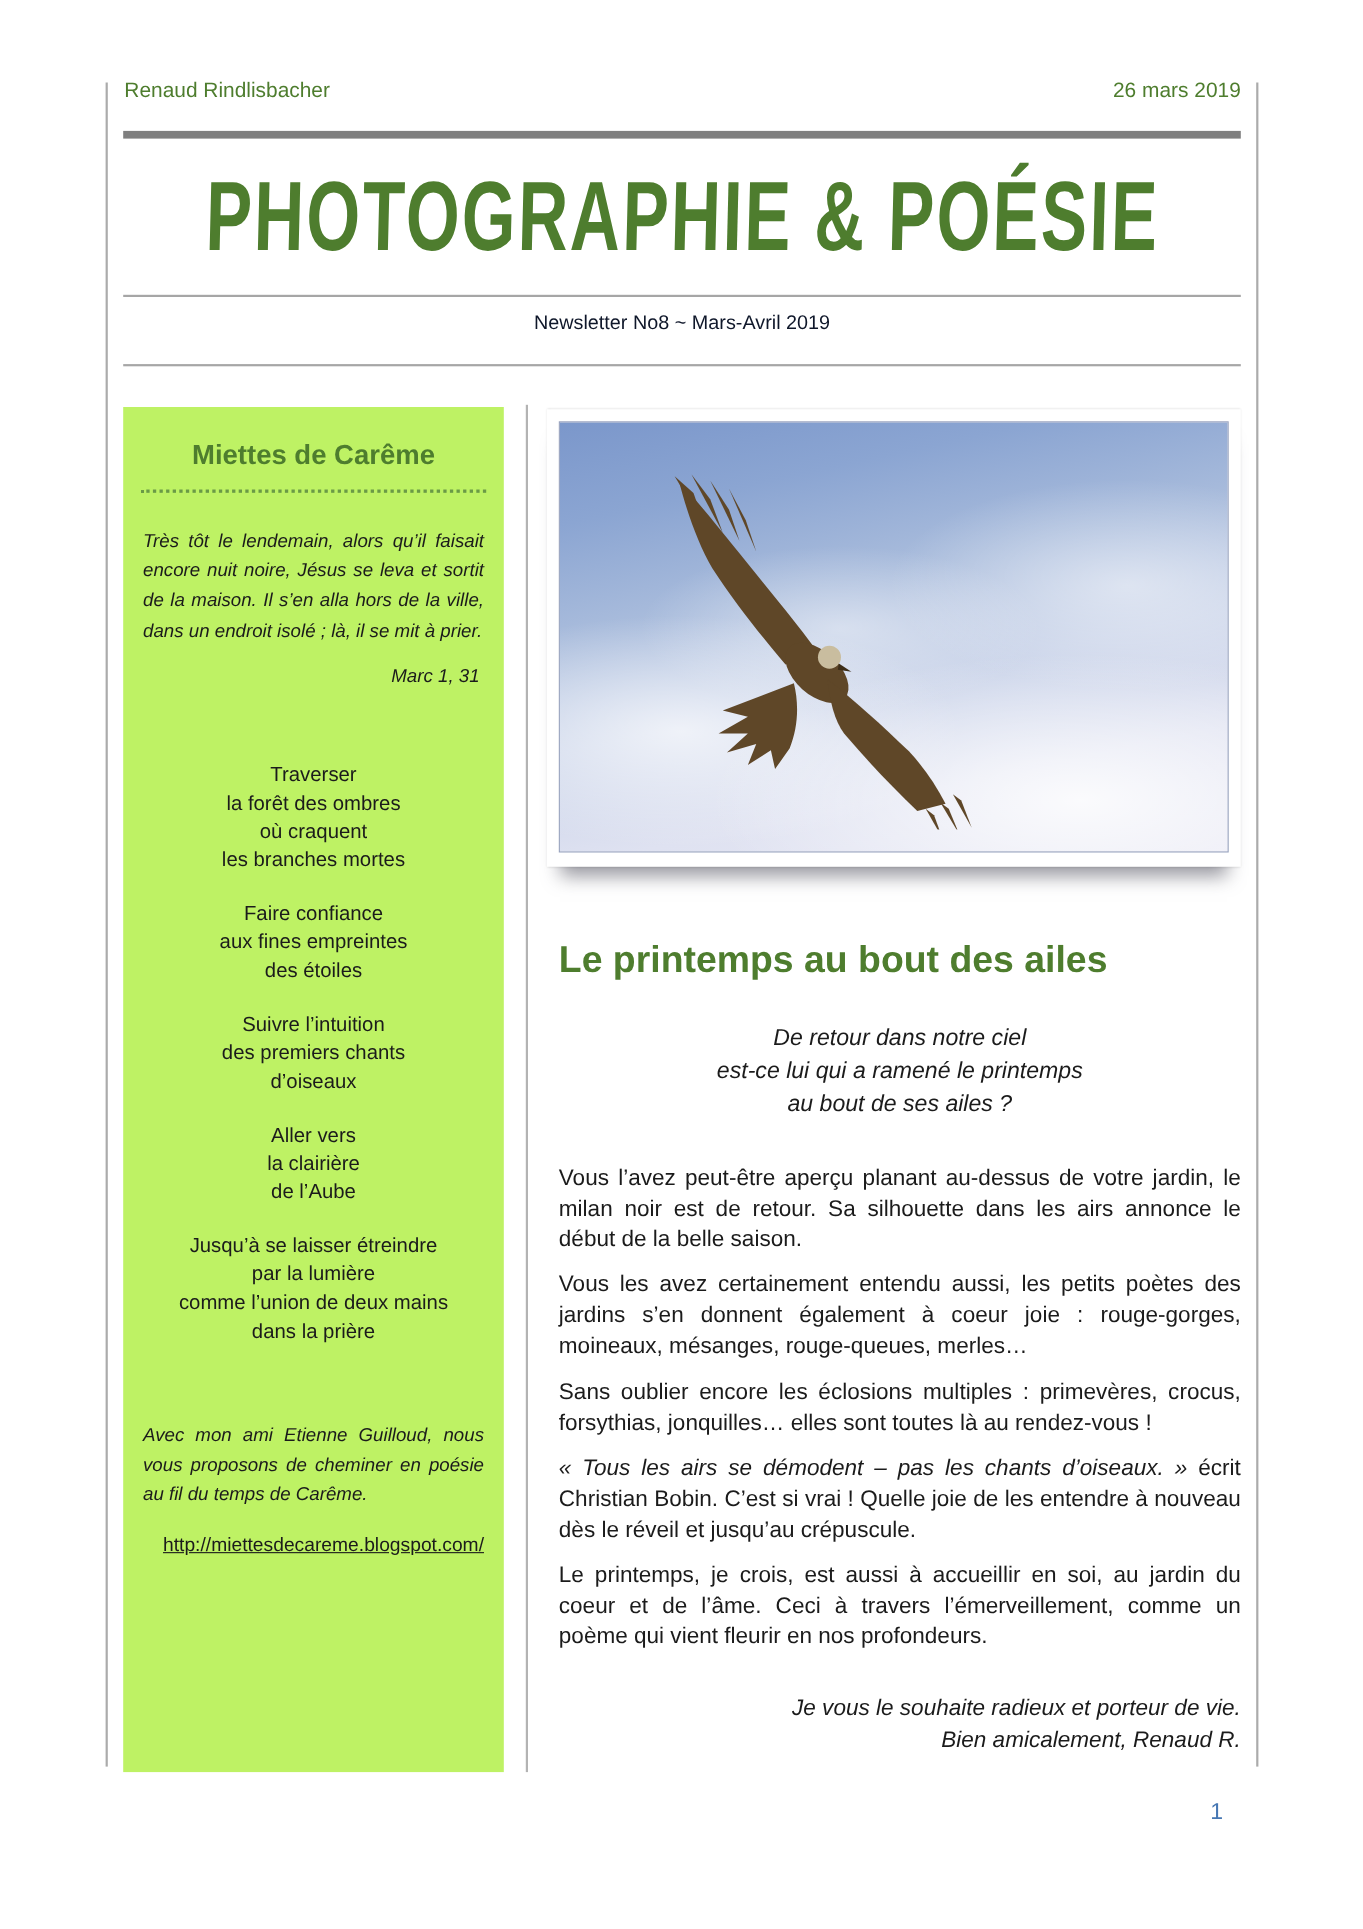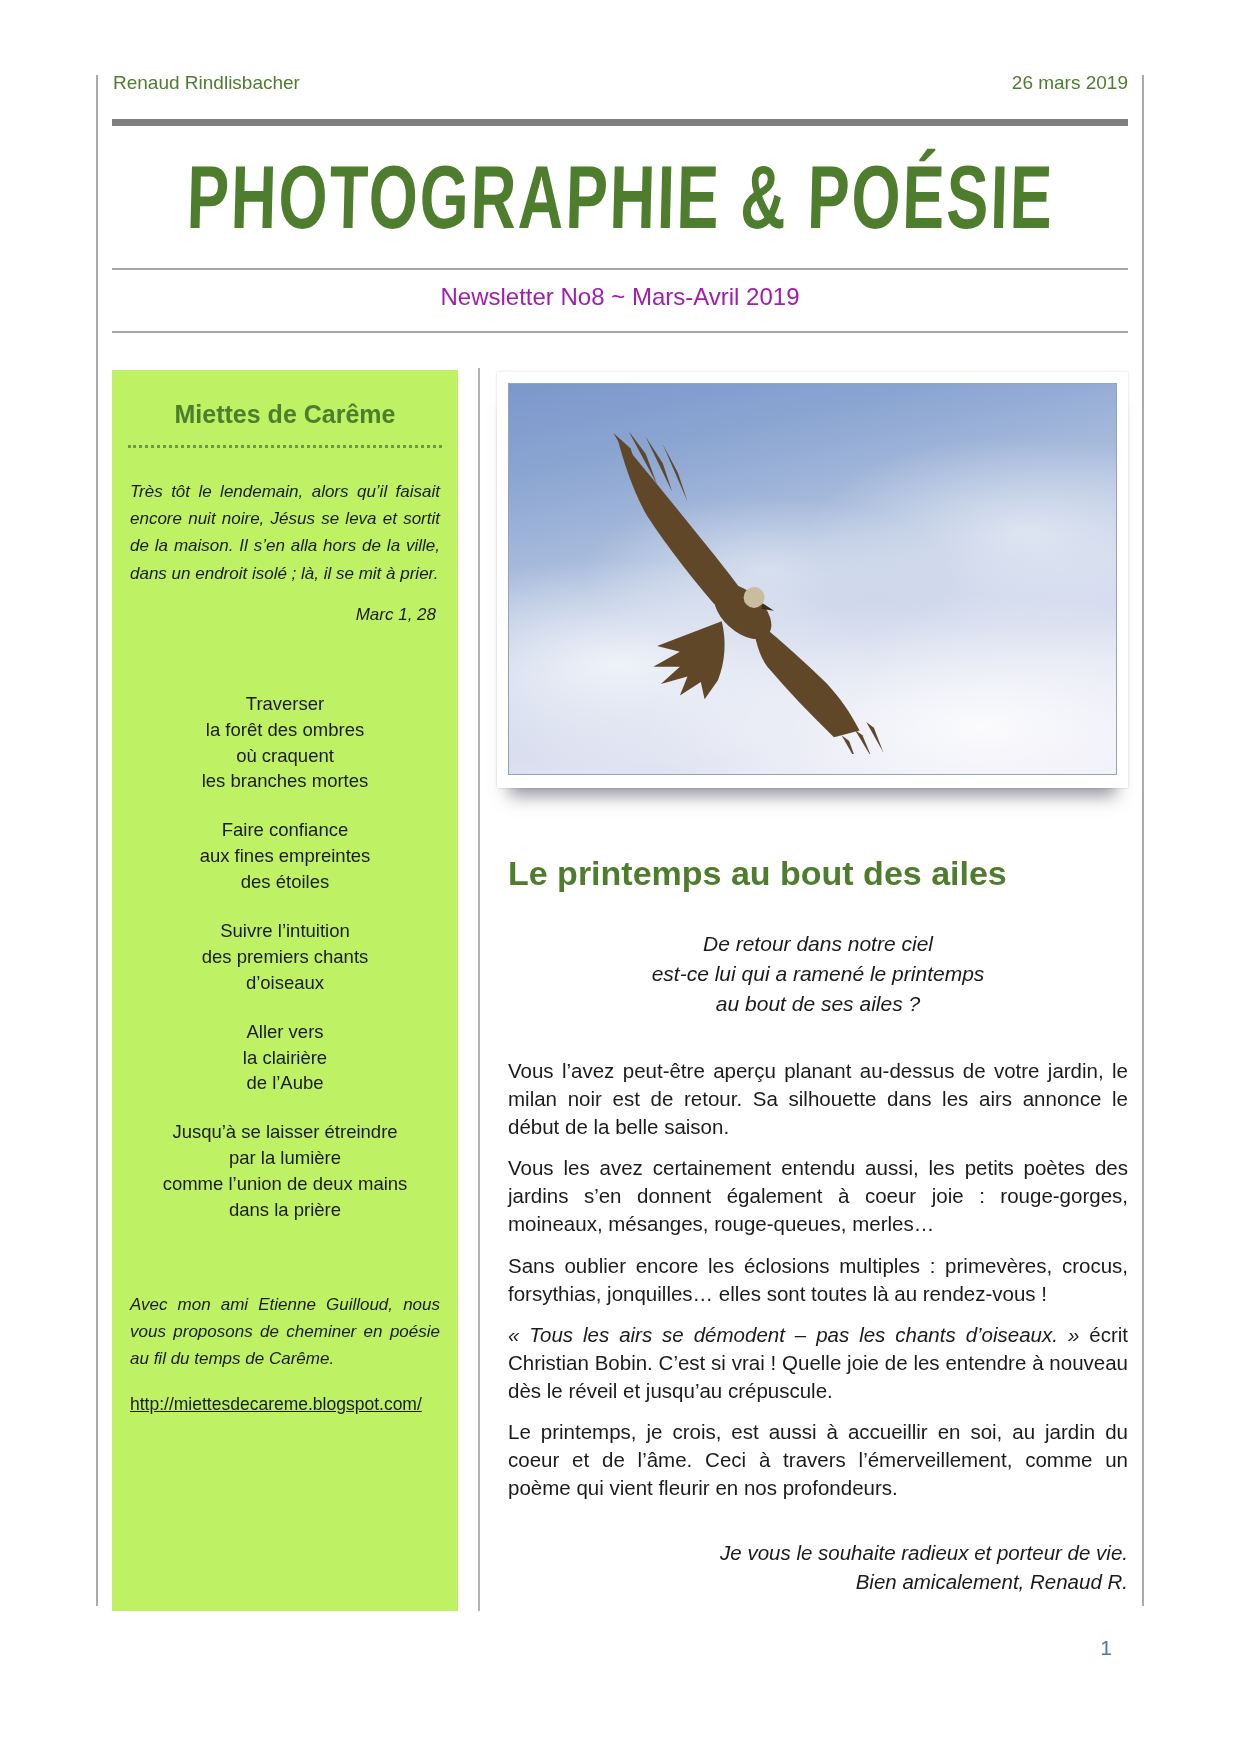--- a/index.html
+++ b/index.html
@@ -18,34 +18,34 @@
   .hdr.date{right:111px;text-align:right;}
   .rule-thick{position:absolute;left:112px;top:119px;width:1016px;height:7px;background:#7f7f7f;}
   .rule-thin{position:absolute;left:112px;width:1016px;height:2px;background:#a6a6a6;}
 
   .masthead{position:absolute;left:112px;top:136px;width:1016px;height:122px;
             display:flex;align-items:center;justify-content:center;}
   .masthead .t{display:inline-block;font-size:63px;font-weight:bold;color:#4e7d2e;
                letter-spacing:2px;transform:scaleY(1.42) skewX(-2deg);transform-origin:center;
                white-space:nowrap;}
   .subtitle{position:absolute;left:112px;top:283px;width:1016px;text-align:center;
-            font-size:24px;color:#a21caf;}
+            font-size:18px;color:#0f172a;}
 
   
   .sidebar{position:absolute;left:112px;top:370px;width:346px;height:1241px;
            background:#bef264;box-sizing:border-box;padding:22px 14px 16px;}
   .sb-title{text-align:center;font-size:25px;font-weight:bold;color:#4e7d2e;margin:8px 0 0;}
   .sb-dots{height:0;border-bottom:3px dotted #6a9a46;margin:16px 2px 0;}
   .sb-quote{font-style:italic;text-align:justify;font-size:17px;line-height:1.6;margin:30px 4px 0;}
   .sb-ref{font-style:italic;text-align:right;font-size:17px;margin:18px 8px 0;}
   .sb-poem{text-align:center;font-size:18.5px;line-height:1.4;margin-top:66px;}
   .sb-poem .stanza{margin-bottom:23px;}
   .sb-note{font-style:italic;text-align:justify;font-size:17px;line-height:1.6;margin:68px 4px 0;}
   .sb-note p{margin:0;}
-  .sb-link-wrap{margin:22px 4px 0;}
+  .sb-link-wrap{margin:22px 4px 0;text-align:right;}
   .sb-link{color:#1b1b1b;text-decoration:underline;font-size:17.5px;cursor:pointer;}
 
   
   .photo-frame{position:absolute;left:497px;top:372px;width:631px;height:416px;
                box-sizing:border-box;background:#fff;padding:11px 11px 13px;
                box-shadow:0 0 2px rgba(0,0,0,.18), 0 20px 16px -12px rgba(95,95,108,.65);}
   .photo{width:100%;height:100%;box-sizing:border-box;border:1px solid #96a1bd;position:relative;overflow:hidden;
      background:
        radial-gradient(90% 55% at 78% 88%, rgba(255,255,255,.85), rgba(255,255,255,0) 62%),
        radial-gradient(70% 45% at 18% 72%, rgba(255,255,255,.7), rgba(255,255,255,0) 60%),
@@ -84,21 +84,21 @@
   <div class="rule-thin" style="top:268px"></div>
   <div class="subtitle">Newsletter No8   ~   Mars-Avril 2019</div>
   <div class="rule-thin" style="top:331px"></div>
 
   <div class="col-divider"></div>
 
   <div class="sidebar">
     <div class="sb-title">Miettes de Carême</div>
     <div class="sb-dots"></div>
     <div class="sb-quote">Très tôt le lendemain, alors qu’il faisait encore nuit noire, Jésus se leva et sortit de la maison. Il s’en alla hors de la ville, dans un endroit isolé ; là, il se mit à prier.</div>
-    <div class="sb-ref">Marc 1, 28</div>
+    <div class="sb-ref">Marc 1, 31</div>
     <div class="sb-poem">
         <div class="stanza">Traverser<br>la forêt des ombres<br>où craquent<br>les branches mortes</div>
         <div class="stanza">Faire confiance<br>aux fines empreintes<br>des étoiles</div>
         <div class="stanza">Suivre l’intuition<br>des premiers chants<br>d’oiseaux</div>
         <div class="stanza">Aller vers<br>la clairière<br>de l’Aube</div>
         <div class="stanza">Jusqu’à se laisser étreindre<br>par la lumière<br>comme l’union de deux mains<br>dans la prière</div>
       </div>
     <div class="sb-note">
         <p>Avec mon ami Etienne Guilloud, nous vous proposons de cheminer en poésie au fil du temps de Carême.</p>
       </div>

